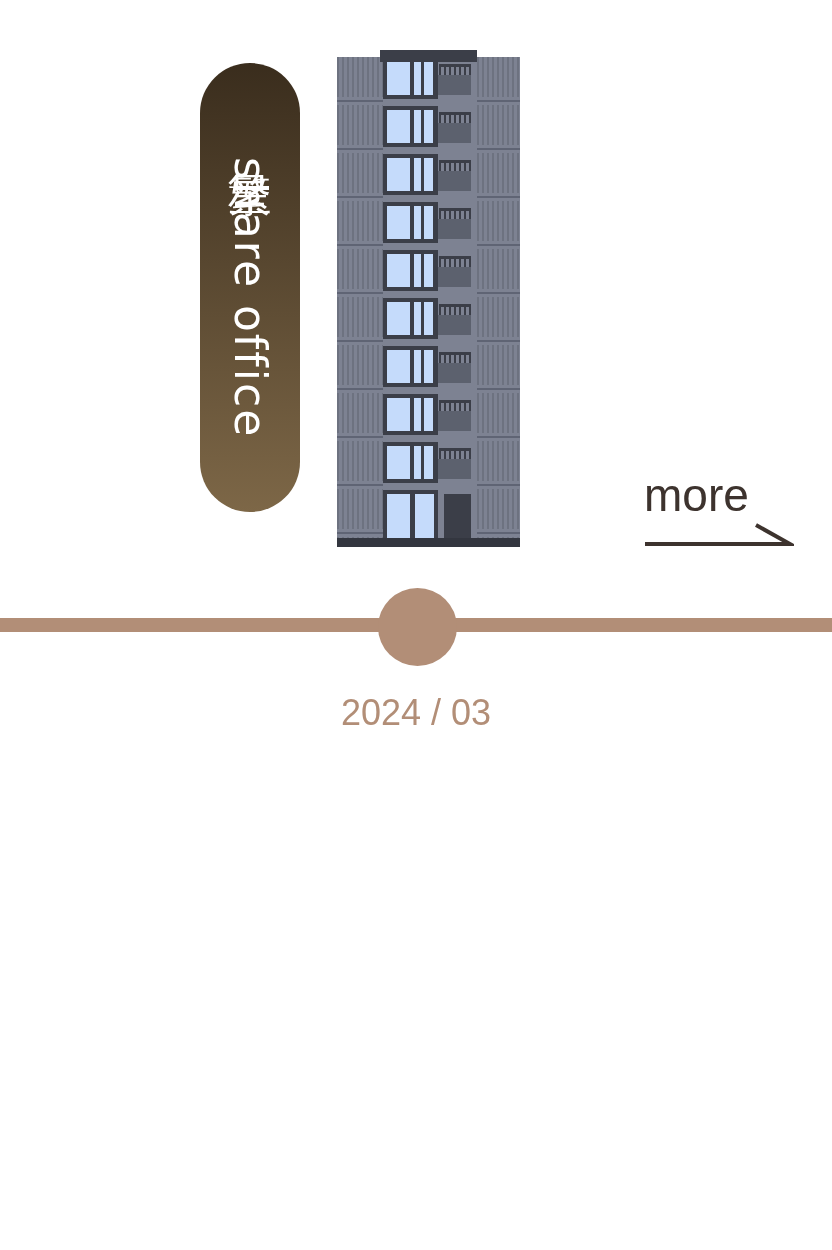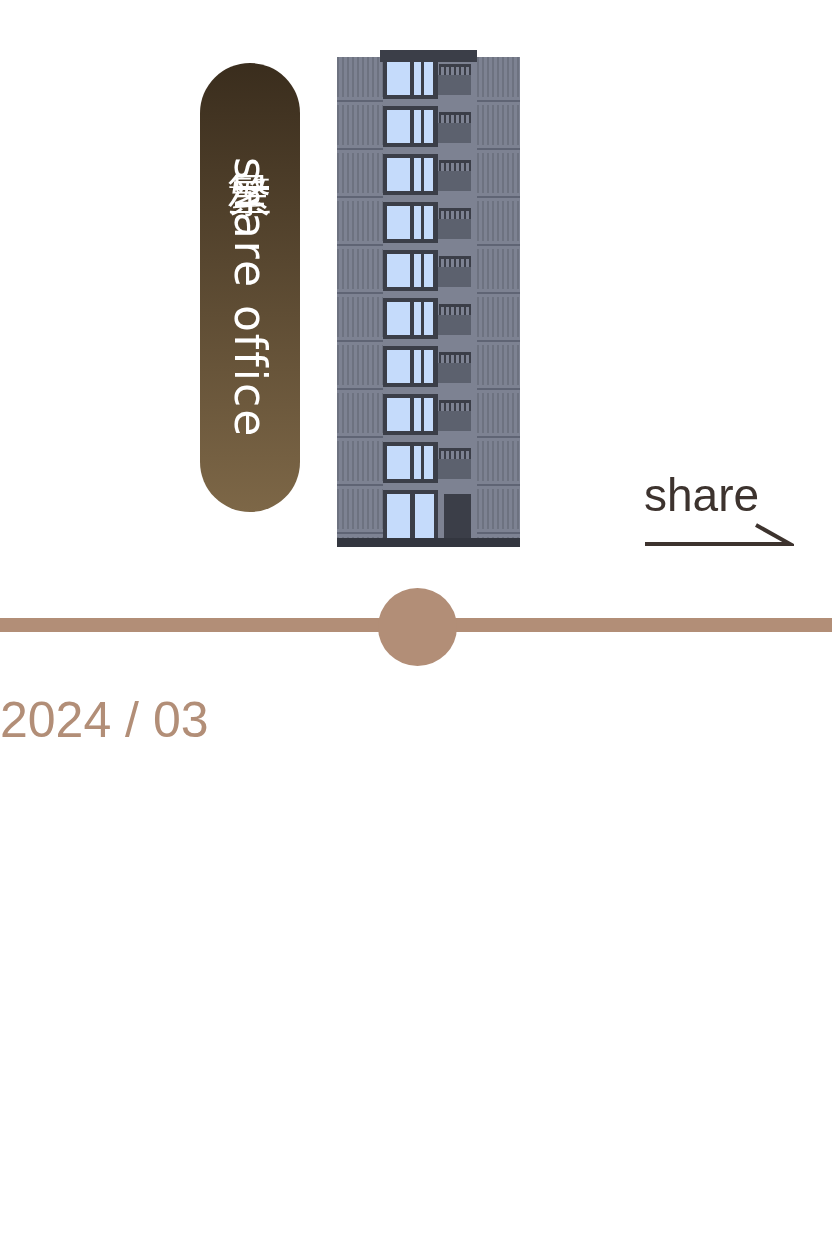--- a/index.html
+++ b/index.html
@@ -84,21 +84,21 @@
   .timeline-divider {
     position:absolute; left:0; top:618px; width:832px; height:14px;
     background:var(--timeline,#b28e77);
   }
   .timeline-marker {
     position:absolute; left:378px; top:588px; width:79px; height:78px;
     border-radius:50%; background:var(--timeline,#b28e77);
   }
   .timeline-date {
     position:absolute; left:0; top:693px; width:832px;
-    font-size:50px; line-height:1.1;
+    text-align:center; font-size:36px; line-height:1.1;
     color:var(--timeline,#b28e77); font-family:"Liberation Sans", sans-serif;
   }
 </style>
 </head>
 <body>
 
 <div class="page">
 
   <div class="badge">
     <span class="badge-text">繁星 share office</span>
@@ -254,21 +254,21 @@
         </div>
         <div class="f-balc">
           <div class="door"></div>
         </div>
       </div>
     </div>
     <div class="b-base"></div>
   </div>
 
   <a class="more-link">
-    <span class="more-label">share</span>
+    <span class="more-label">more</span>
     <svg class="more-arrow" width="150" height="26" viewBox="0 0 150 26">
       <path d="M1 22 L146 22 L112 3" fill="none" stroke-width="4"></path>
     </svg>
   </a>
 
   <div class="timeline-divider"></div>
   <div class="timeline-marker"></div>
   <div class="timeline-date">2024 / 03</div>
 
 </div>

